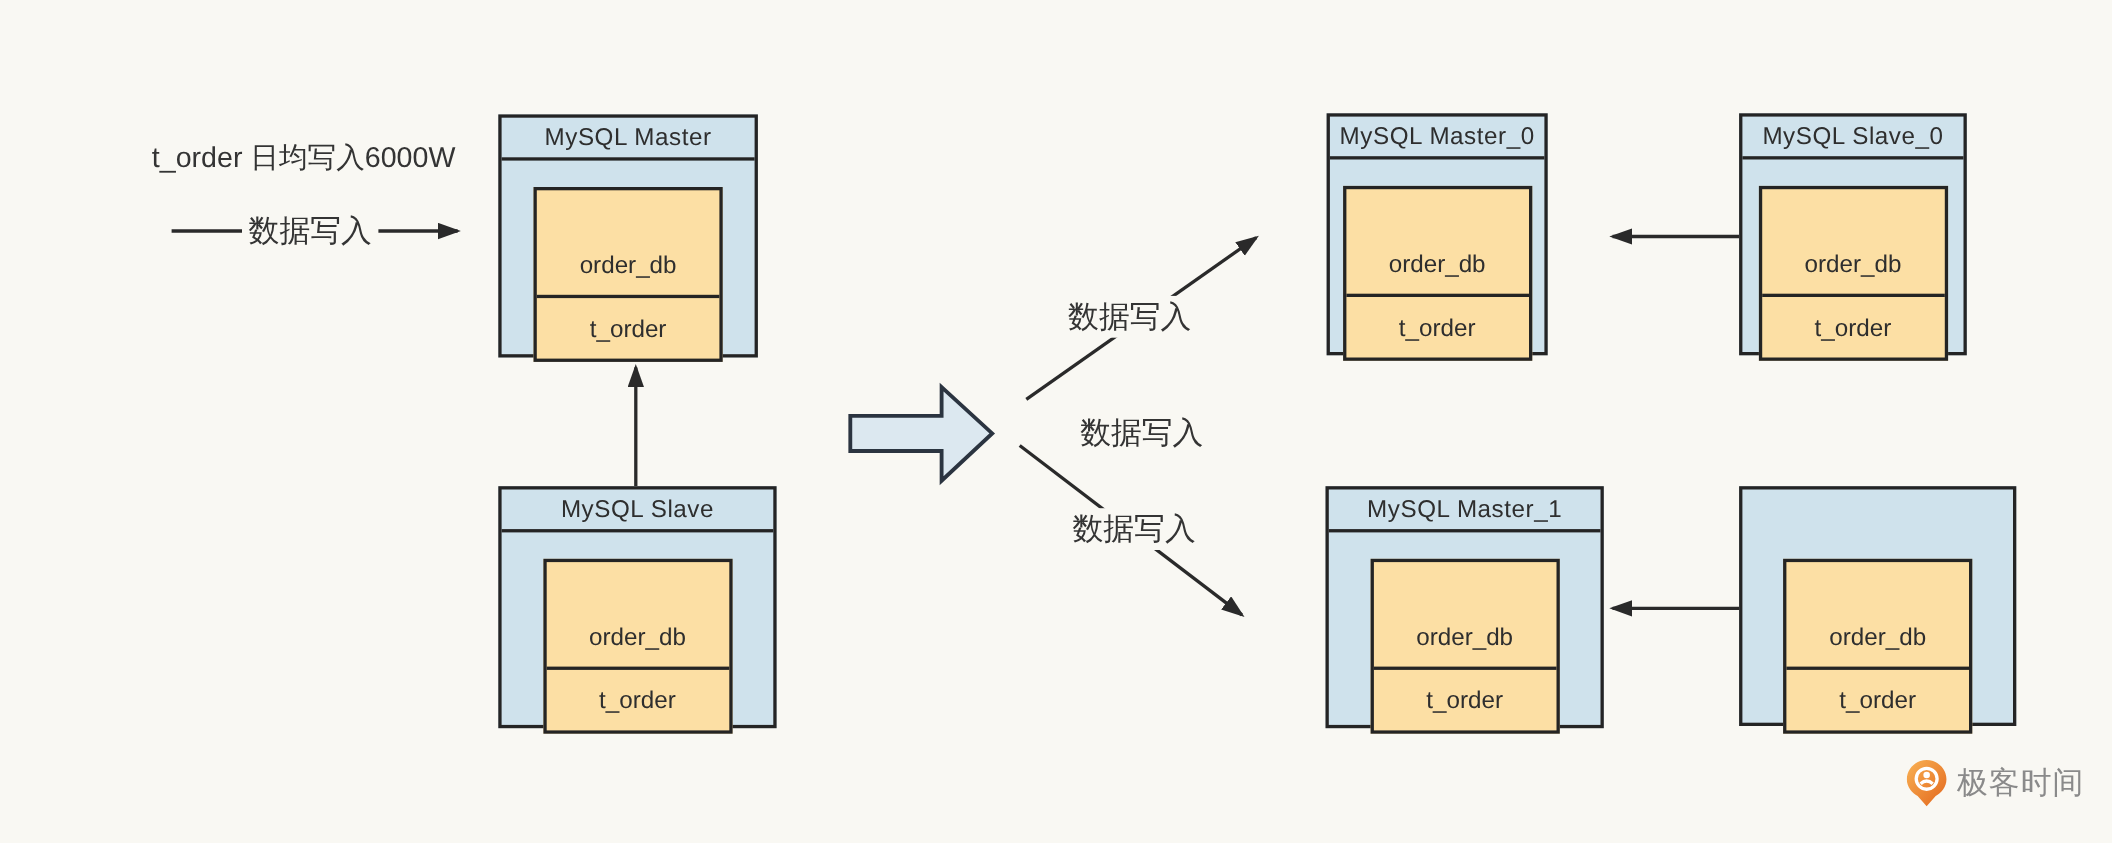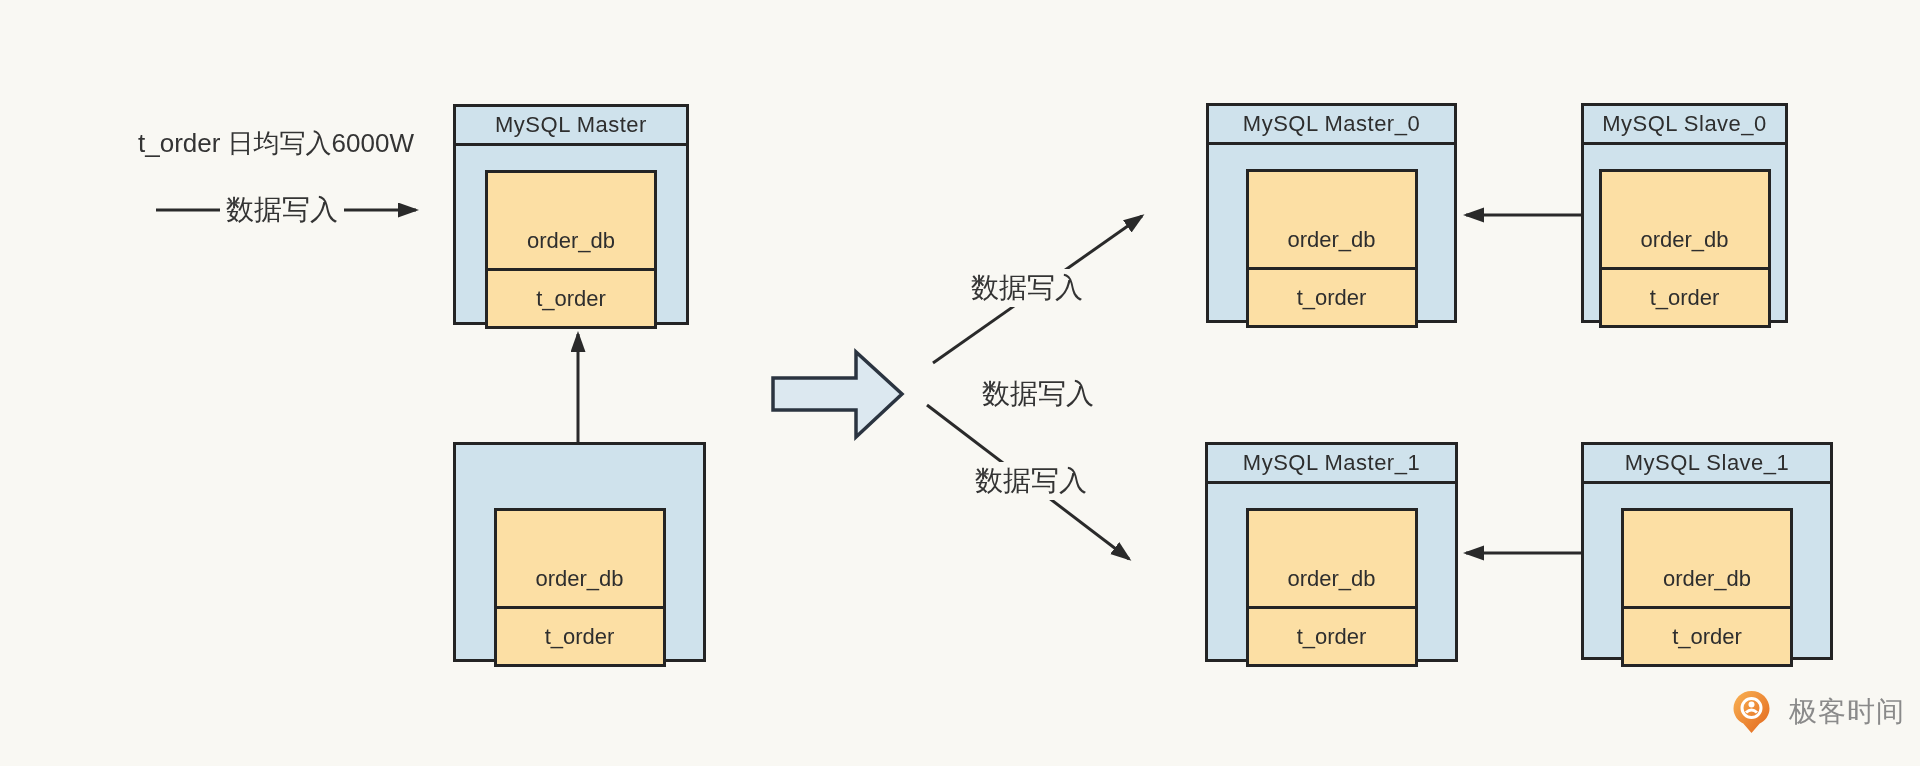--- a/index.html
+++ b/index.html
@@ -54,21 +54,21 @@
     padding:0 6px;
     white-space:nowrap;
   }
 
   
   #connectors{position:absolute;left:0;top:0;pointer-events:none;}
 
   
   .logo{
     position:absolute;left:1717px;top:690px;
-    display:flex;align-items:center;gap:19px;
+    display:flex;align-items:center;gap:9px;
   }
   .logo-text{
     font-size:28px;color:#8a8a8a;letter-spacing:1px;
   }
 </style>
 </head>
 <body>
 
 <div id="canvas">
 
@@ -99,31 +99,32 @@
 
   <div class="node" style="left:437px;top:104px;width:236px;height:221px">
     <div class="node-header">MySQL Master</div>
     <div class="db-box">
       <div class="db-cell top">order_db</div>
       <div class="db-cell">t_order</div>
     </div>
   </div>
 
   <div class="node" style="left:437px;top:442px;width:253px;height:220px">
+    <div class="node-header">MySQL Slave</div>
     <div class="db-box">
       <div class="db-cell top">order_db</div>
       <div class="db-cell">t_order</div>
     </div>
   </div>
 
   <span class="lbl" style="left:1011px;top:288px">数据写入</span>
   <span class="lbl" style="left:1022px;top:394px">数据写入</span>
   <span class="lbl" style="left:1015px;top:481px">数据写入</span>
 
-  <div class="node" style="left:1190px;top:103px;width:251px;height:220px">
+  <div class="node" style="left:1190px;top:103px;width:201px;height:220px">
     <div class="node-header">MySQL Master_0</div>
     <div class="db-box">
       <div class="db-cell top">order_db</div>
       <div class="db-cell">t_order</div>
     </div>
   </div>
 
   <div class="node" style="left:1565px;top:103px;width:207px;height:220px">
     <div class="node-header">MySQL Slave_0</div>
     <div class="db-box">
@@ -134,21 +135,20 @@
 
   <div class="node" style="left:1189px;top:442px;width:253px;height:220px">
     <div class="node-header">MySQL Master_1</div>
     <div class="db-box">
       <div class="db-cell top">order_db</div>
       <div class="db-cell">t_order</div>
     </div>
   </div>
 
   <div class="node" style="left:1565px;top:442px;width:252px;height:218px">
-    <div class="node-header">MySQL Slave_1</div>
     <div class="db-box">
       <div class="db-cell top">order_db</div>
       <div class="db-cell">t_order</div>
     </div>
   </div>
 
   <div class="logo">
     <span style="display:inline-flex">
       <svg width="37" height="44" viewBox="0 0 36 44">
         <defs>

